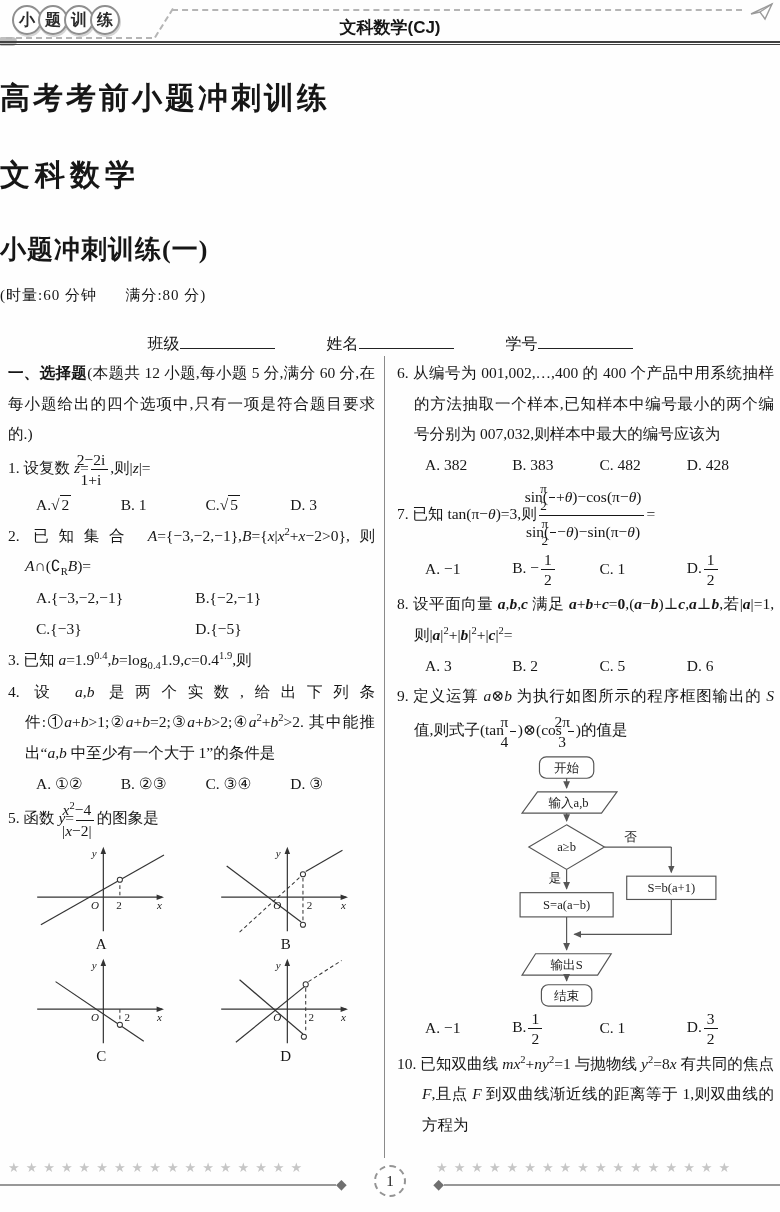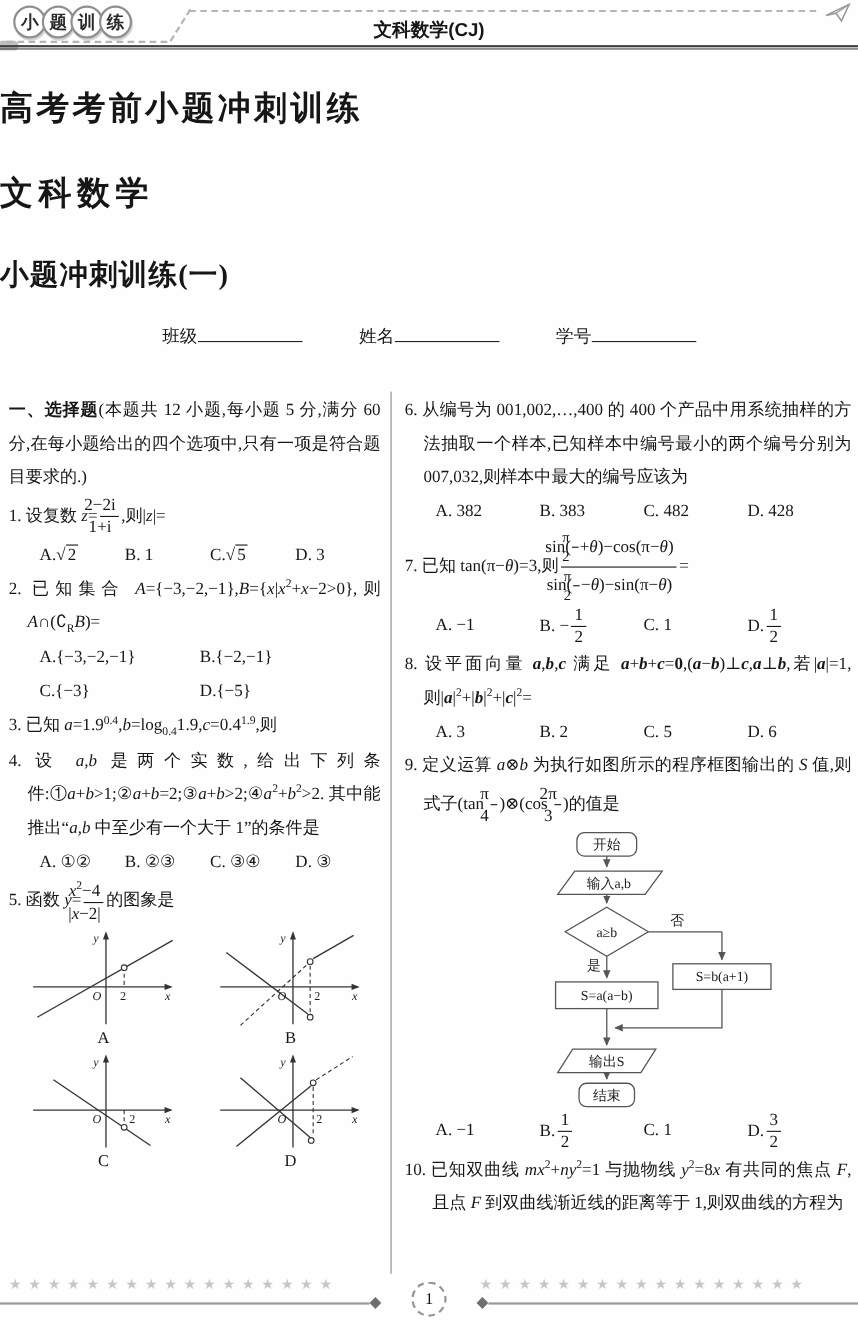--- a/index.html
+++ b/index.html
@@ -48,21 +48,21 @@
   .t-main { font-size:30px; font-weight:bold; letter-spacing:3px; margin-top:32px; }
   .t-subj { font-size:30px; font-weight:bold; letter-spacing:5px; margin-top:36px; }
   .t-sec  { font-size:26px; font-weight:bold; letter-spacing:1px; margin-top:36px; }
   .t-meta { font-size:15px; margin-top:19px; letter-spacing:1px; white-space:pre; }
   .t-fields { margin-top:28px; display:flex; justify-content:center; gap:52px; font-size:16px; }
   .blank { display:inline-block; width:95px; border-bottom:1px solid #222; height:1em; }
 
   
   .content { position:absolute; top:356px; left:0; right:0; bottom:54px;
              display:flex; font-size:15.5px; line-height:1.98; }
-  .col-l { width:356px; padding:2px 9px 0 8px; border-right:1px solid #8a8a8a; }
+  .col-l { width:385px; padding:2px 9px 0 8px; border-right:1px solid #8a8a8a; }
   .col-r { flex:1; padding:2px 6px 0 12px; }
   .intro { margin:0; text-align:justify; }
   .q { margin:0; }
   .stem { text-align:justify; padding-left:17px; text-indent:-17px; }
   .stem-wide { padding-left:25px; text-indent:-25px; }
   .opts { display:flex; align-items:center; padding-left:28px; }
   .opts > span { flex:1; }
   .opts2 { display:grid; grid-template-columns:47% 53%; padding-left:28px; }
 
   
@@ -118,20 +118,21 @@
     <path d="M3 13 L24 3 L17 18 L12 11 Z" fill="#fff" stroke="#9a9a9a" stroke-width="1.4"></path>
     <path d="M12 11 L24 3" stroke="#9a9a9a" stroke-width="1.2" fill="none"></path>
   </svg>
   <div class="hdr-rule"></div>
 </header>
 
 <section class="titles">
   <div class="t-main">高考考前小题冲刺训练</div>
   <div class="t-subj">文科数学</div>
   <div class="t-sec">小题冲刺训练(一)</div>
+  <div class="t-meta">(时量:60 分钟      满分:80 分)</div>
   <div class="t-fields">
     <span><span>班级</span><span class="blank"></span></span>
     <span><span>姓名</span><span class="blank"></span></span>
     <span><span>学号</span><span class="blank"></span></span>
   </div>
 </section>
 
 <main class="content">
   <section class="col-l">
     <p class="intro"><span class="tk-b">一、选择题</span>(本题共 12 小题,每小题 5 分,满分 60 分,在每小题给出的四个选项中,只有一项是符合题目要求的.)</p>

